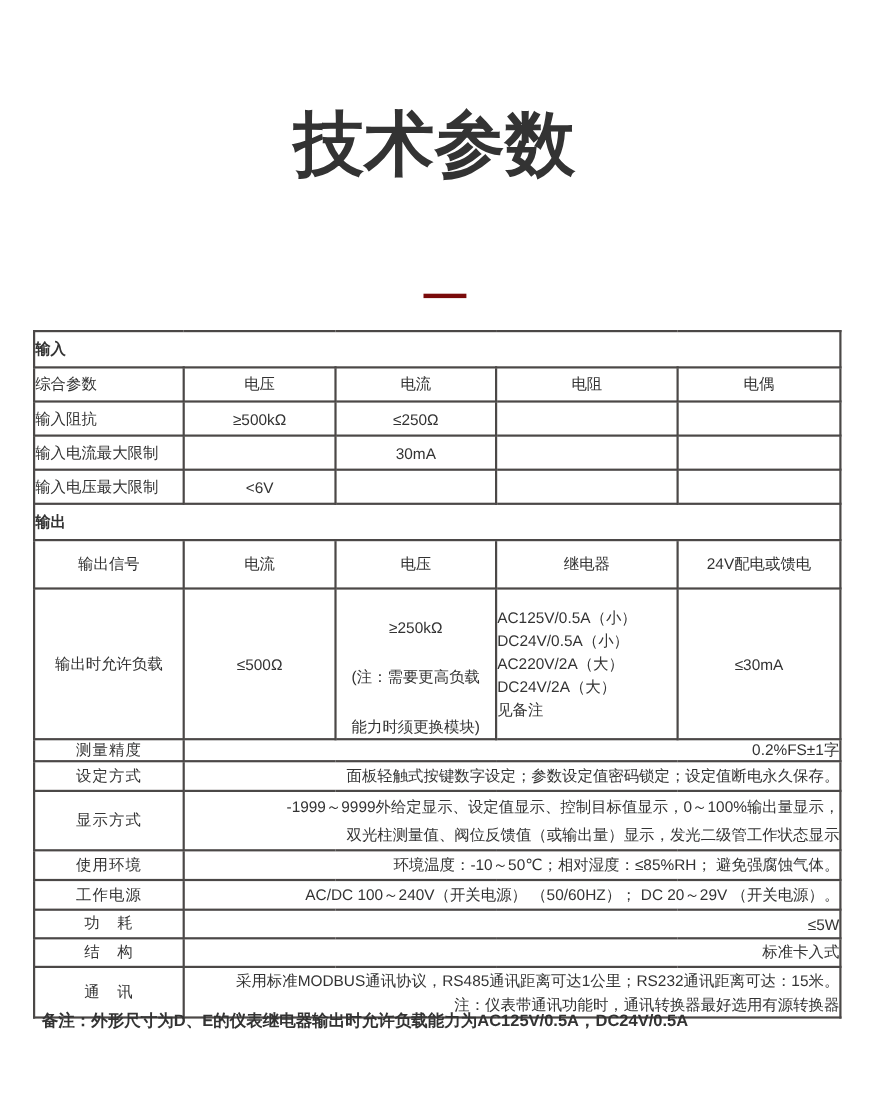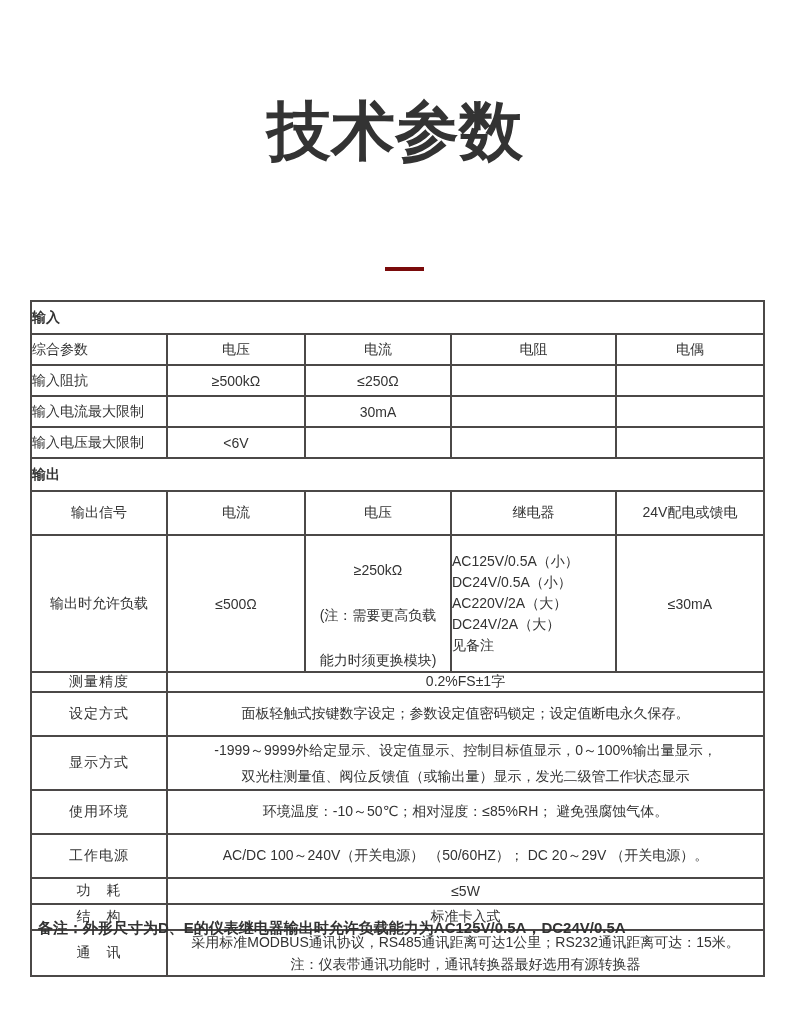--- a/index.html
+++ b/index.html
@@ -58,30 +58,29 @@
     text-align: left;
     padding-left: 8px;
   }
   td.lbl {
     text-align: left;
     padding-left: 8px;
   }
   td.ctr { text-align: center; }
   td.glbl { text-align: center; letter-spacing: 1px; }
   td.gval {
-    text-align: center;
+    text-align: right;
     padding-left: 12px;
-    border-radius: 12px;
   }
   .h33  { height: 33px; }
   .h31  { height: 31px; }
   .h32  { height: 44px; }
   .h107 { height: 107px; }
   .h30  { height: 18px; }
-  .h28  { height: 44px; }
+  .h28  { height: 27px; }
   .h52  { height: 52px; margin-left: 24px; }
   .h26  { height: 26px; margin-left: 32px; }
   .h46  { height: 46px; }
   .lines-loose div { line-height: 26px; }
   .lines-tight div { line-height: 22px; }
   td.relay-cell {
     text-align: left;
     padding-left: 13px;
     font-size: 13.5px;
   }

